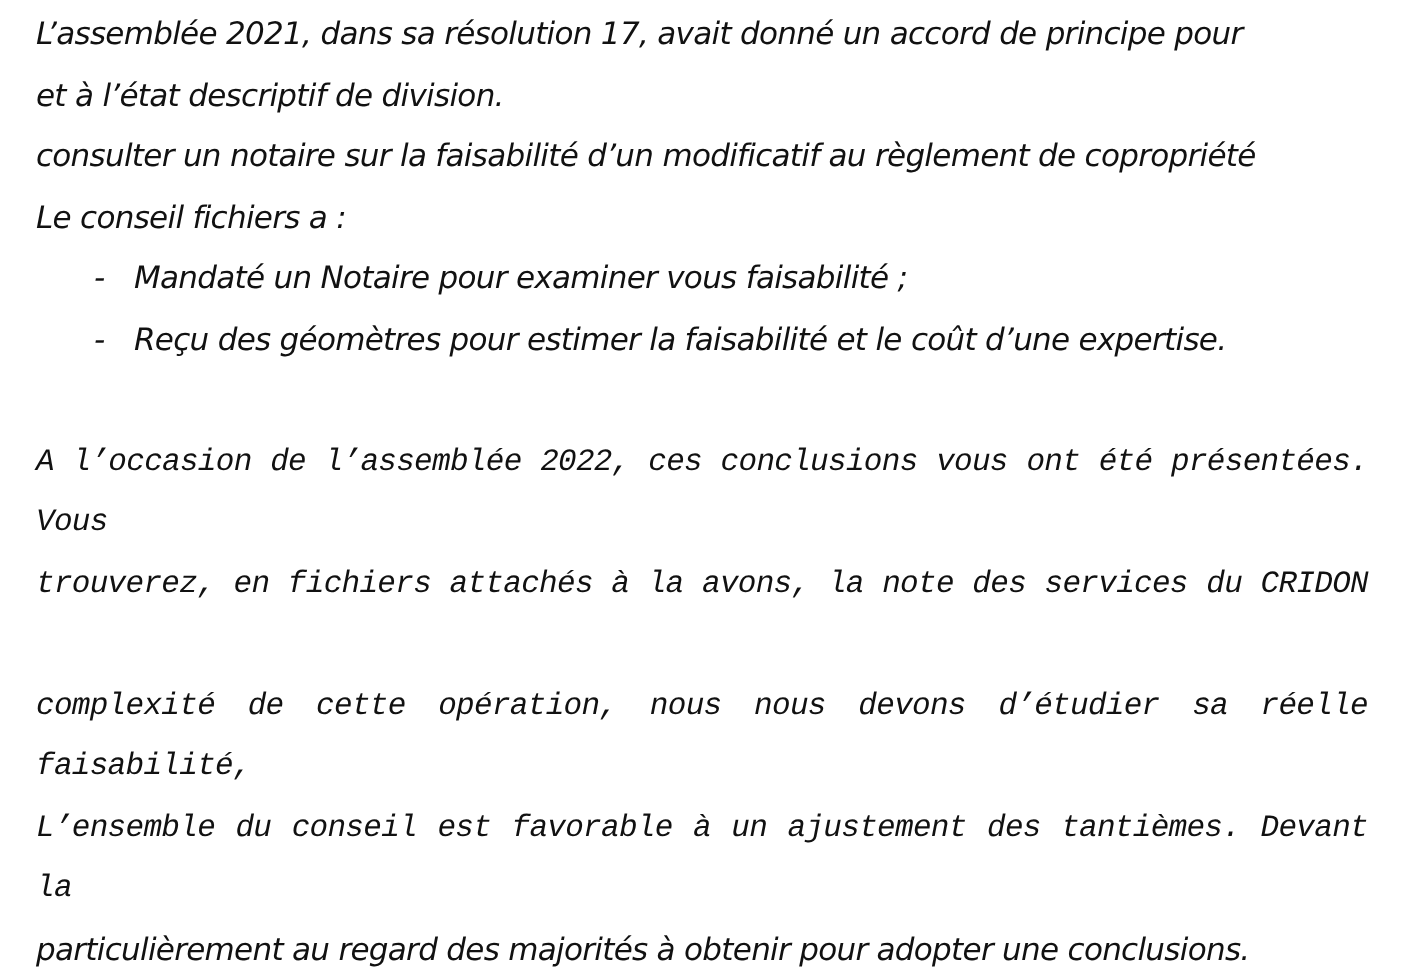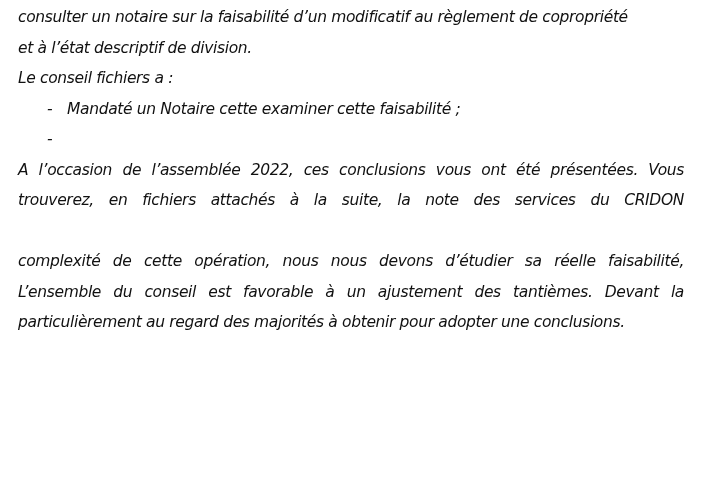--- a/index.html
+++ b/index.html
@@ -35,20 +35,21 @@
       text-align-last: left;
     }
     .line {
       display: block;
       white-space: nowrap;
     }
     .just-line {
       display: block;
       text-align: justify;
       text-align-last: justify;
+      font-family: Liberation Mono, monospace;
     }
     .spacer {
       height: 30.5px;
     }
     .bullets {
       list-style: none;
       margin: 0;
       padding: 0;
     }
     .bullet {
@@ -61,43 +62,45 @@
       left: 29px;
       top: 0;
     }
   </style>
 </head>
 <body>
 
 <div class="doc">
 
   <div class="para">
+    <span class="line">L’assemblée 2021, dans sa résolution 17, avait donné un accord de principe pour</span>
+    <span class="line">et à l’état descriptif de division.</span>
     <span class="line">consulter un notaire sur la faisabilité d’un modificatif au règlement de copropriété</span>
-    <span class="line">et à l’état descriptif de division.</span>
   </div>
 
   <div class="para">
     <span class="line">Le conseil fichiers a :</span>
   </div>
 
   <ul class="bullets">
     <li class="bullet">
       <span class="dash">-</span>
-      <span>Mandaté un Notaire cette examiner cette faisabilité ;</span>
+      <span>Mandaté un Notaire pour examiner vous faisabilité ;</span>
     </li>
     <li class="bullet">
       <span class="dash">-</span>
+      <span>Reçu des géomètres pour estimer la faisabilité et le coût d’une expertise.</span>
     </li>
   </ul>
 
   <div class="spacer"></div>
 
   <div class="para justify">
     <span class="just-line">A l’occasion de l’assemblée 2022, ces conclusions vous ont été présentées. Vous</span>
-    <span class="just-line">trouverez, en fichiers attachés à la suite, la note des services du CRIDON</span>
+    <span class="just-line">trouverez, en fichiers attachés à la avons, la note des services du CRIDON</span>
   </div>
 
   <div class="spacer"></div>
 
   <div class="para justify">
     <span class="just-line">complexité de cette opération, nous nous devons d’étudier sa réelle faisabilité,</span>
     <span class="just-line">L’ensemble du conseil est favorable à un ajustement des tantièmes. Devant la</span>
     <span class="line">particulièrement au regard des majorités à obtenir pour adopter une conclusions.</span>
   </div>
 

